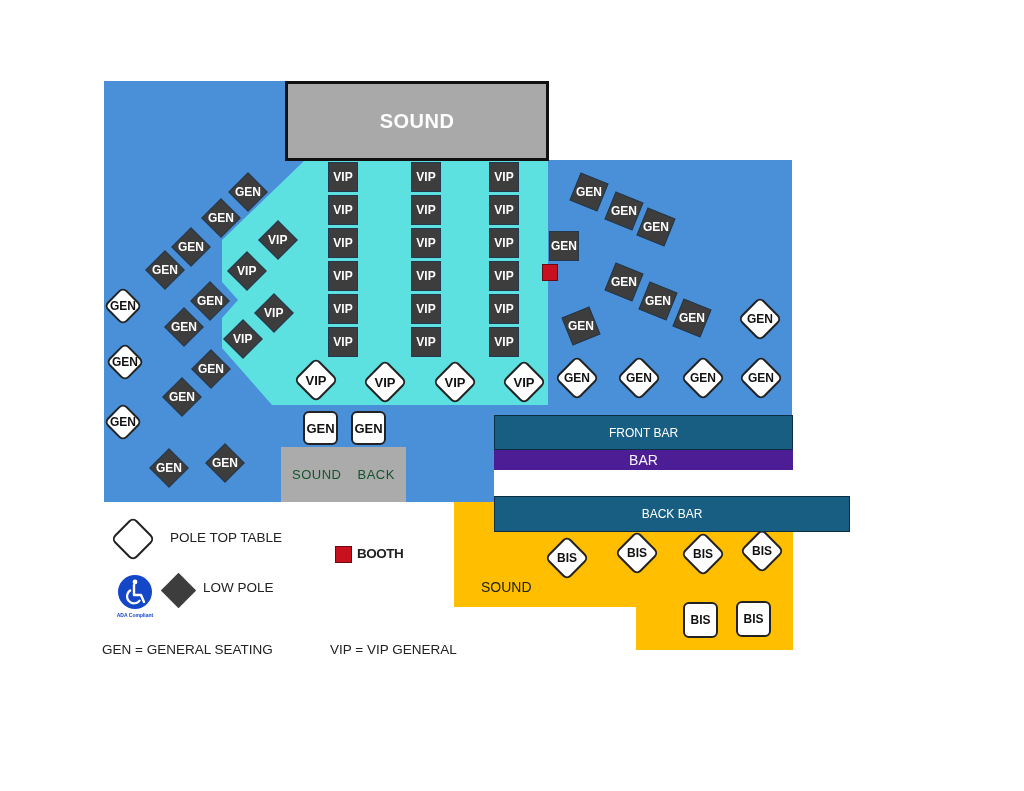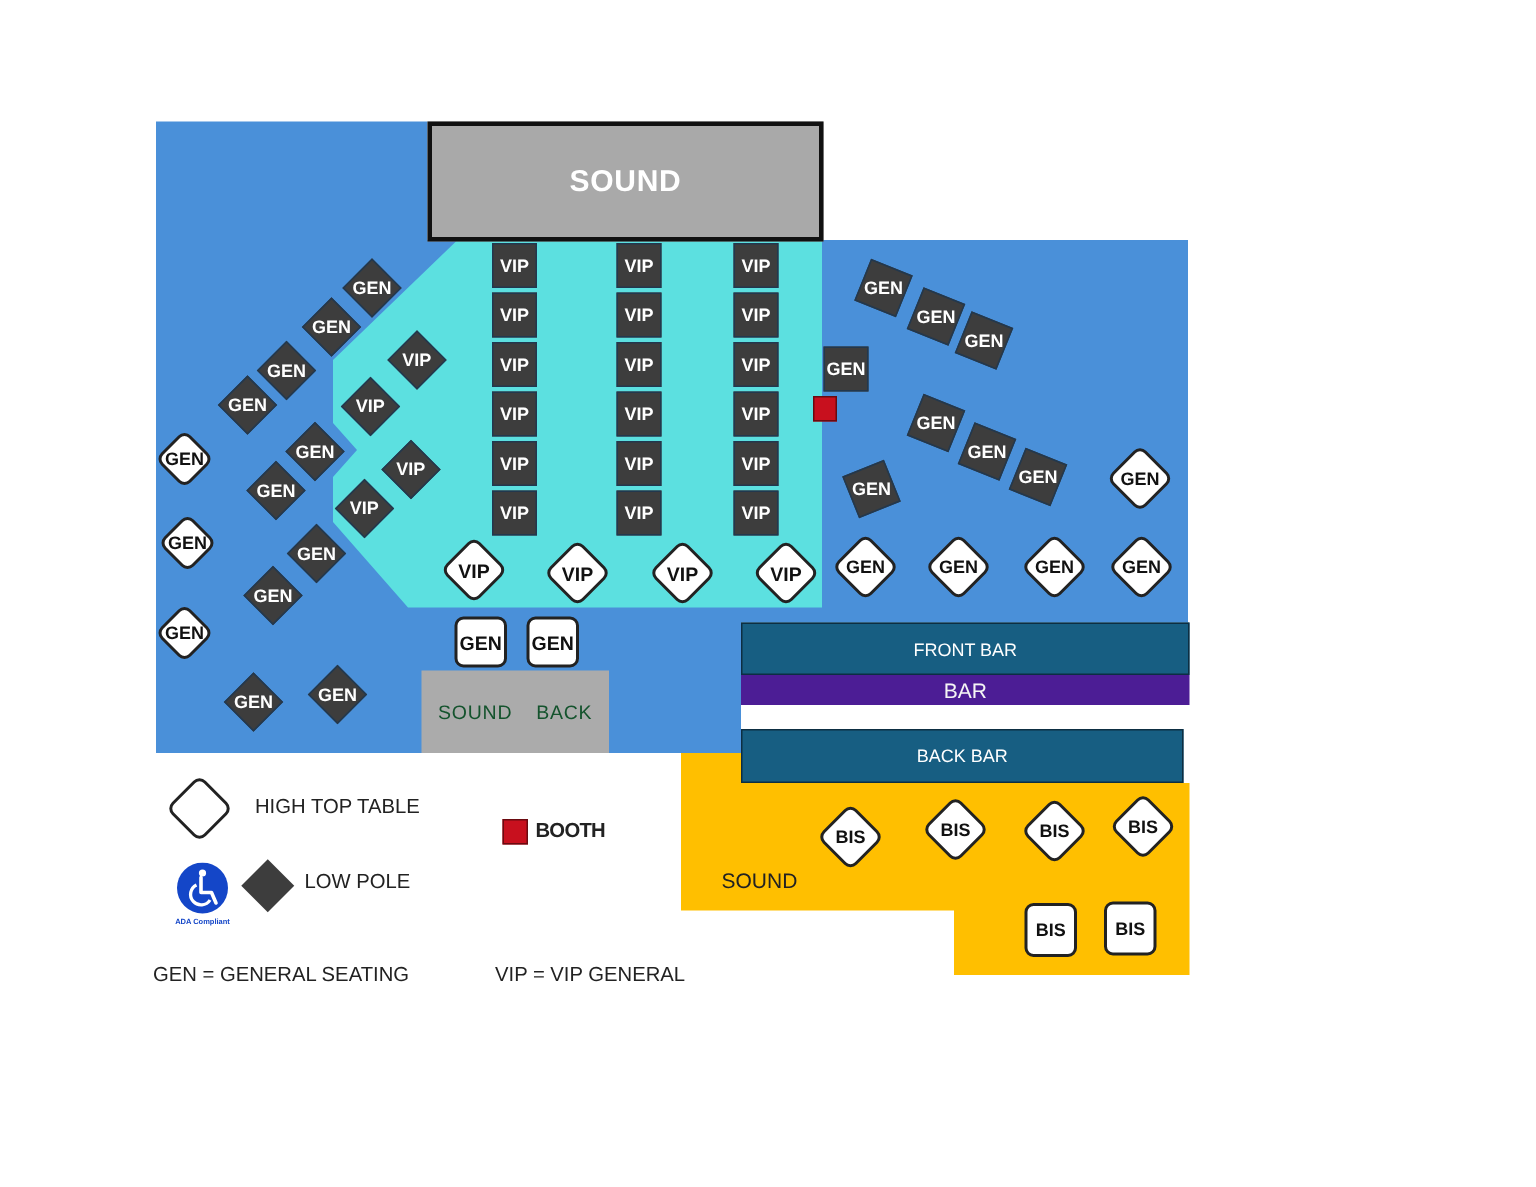--- a/index.html
+++ b/index.html
@@ -9,21 +9,21 @@
   .tbl { position:absolute; display:flex; align-items:center; justify-content:center; font-weight:bold; font-size:12px; box-sizing:border-box; }
   .tbl > span { display:inline-block; }
   .low { background:#3d3d3d; color:#fff; border:1.5px solid #22384e; }
   .high { background:#ffffff; color:#111; border:2px solid #222; border-radius:6px; }
   .sq { width:30px; height:30px; }
   .dm { width:28px; height:28px; }
   .hdm { width:32px; height:32px; }
   .bar-band { position:absolute; display:flex; align-items:center; justify-content:center; color:#ffffff; font-size:12px; box-sizing:border-box; }
   .front-bar { left:494px; top:415px; width:299px; height:35px; background:#175e82; border:1.5px solid #0d2e42; }
   .bar { left:494px; top:450px; width:299px; height:20px; background:#4c1d95; font-size:14px; color:#f5f5f5; }
-  .back-bar { left:494px; top:486px; width:295px; height:36px; background:#175e82; border:1.5px solid #0d2e42; }
+  .back-bar { left:494px; top:496px; width:356px; height:36px; background:#175e82; border:1.5px solid #0d2e42; }
   .sound-booth { position:absolute; left:281px; top:447px; width:125px; height:55px; background:#ababab; color:#14532d; font-size:13px; display:flex; flex-direction:row; align-items:center; justify-content:center; line-height:21px; letter-spacing:0.5px;gap:16px; }
   .pole { position:absolute; background:#c8101e; border:1px solid #6a0a10; box-sizing:border-box; }
   .legend-text { position:absolute; font-size:13.5px; color:#222; }
   .bistro-label { position:absolute; left:481px; top:579px; font-size:14px; color:#222; }
 </style>
 </head>
 <body>
 
 <svg class="abs" style="left:0;top:0" width="1024" height="791">
   <polygon fill="#4a90d9" points="104,81 285,81 285,160 792,160 792,415 494,415 494,502 104,502"></polygon>
@@ -252,21 +252,21 @@
 <div class="bar-band bar">
     <span>BAR</span>
   </div>
 <div class="bar-band back-bar">
     <span>BACK BAR</span>
   </div>
 
 <div class="bistro-label">SOUND</div>
 
 <div class="tbl high" style="left:117px;top:523px;width:32px;height:32px;transform:rotate(45deg);border-radius:6px;"></div>
-<div class="legend-text" style="left:170px;top:530px;">HIGH TOP TABLE</div>
+<div class="legend-text" style="left:170px;top:530px;">POLE TOP TABLE</div>
 
 <div class="pole" style="left:335px;top:546px;width:17px;height:17px;"></div>
 <div class="legend-text" style="left:357px;top:546px;font-weight:bold;letter-spacing:-0.5px;">BOOTH</div>
 
 <div class="abs" style="left:116px;top:575px;width:38px;height:38px;">
   <svg width="38" height="38" viewBox="0 0 38 38">
     <circle cx="19" cy="17" r="17" fill="#1446c8"></circle>
     <circle cx="19" cy="7" r="2.4" fill="#fff"></circle>
     <path d="M18 10 L18 20 L25 20 L28 27" stroke="#fff" stroke-width="2.4" fill="none" stroke-linecap="round" stroke-linejoin="round"></path>
     <path d="M15 15 A7 7 0 1 0 24 25" stroke="#fff" stroke-width="2.2" fill="none"></path>

